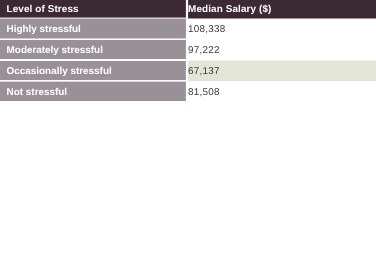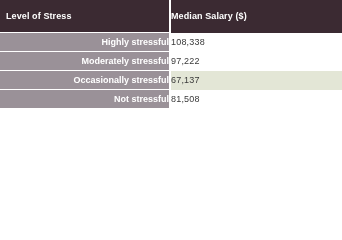--- a/index.html
+++ b/index.html
@@ -28,21 +28,21 @@
   thead tr { height: 16px; }
 
   thead th {
     background: #3b2a32;
     color: #ffffff;
     font-size: 9px;
     font-weight: bold;
     letter-spacing: 0.1px;
     padding: 0;
     margin: 0;
-    height: 32px;
+    height: 16px;
     line-height: 16px;
     vertical-align: middle;
   }
 
   th.th-label {
     text-align: left;
     padding-left: 6px;
     border-right: 2px solid #ffffff;
   }
 
@@ -59,21 +59,21 @@
     height: 18px;
     line-height: 18px;
     vertical-align: middle;
     font-size: 9px;
   }
 
   td.cell-label {
     background: #9a9198;
     color: #ffffff;
     font-weight: bold;
-    text-align: right;
+    text-align: left;
     padding-left: 6px;
     border-top: 1.5px solid #ffffff;
     border-right: 2px solid #ffffff;
     white-space: nowrap;
     overflow: hidden;
     margin-top: 21px;
   }
 
   td.cell-value {
     background: #ffffff;

